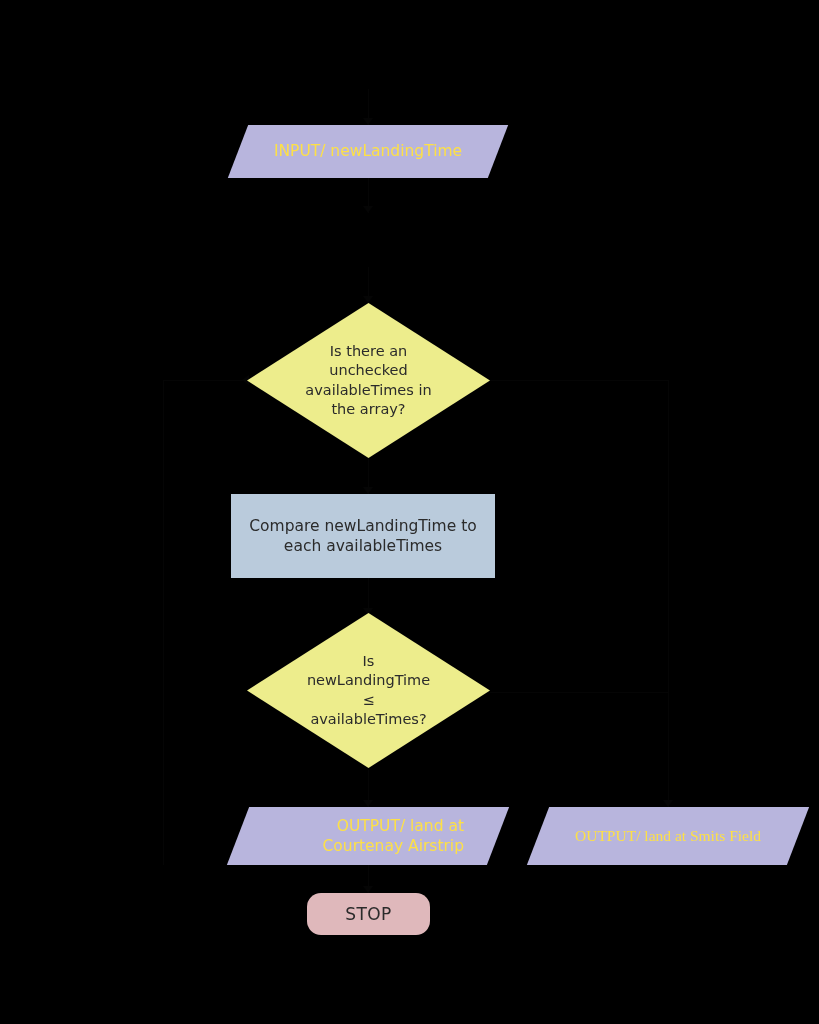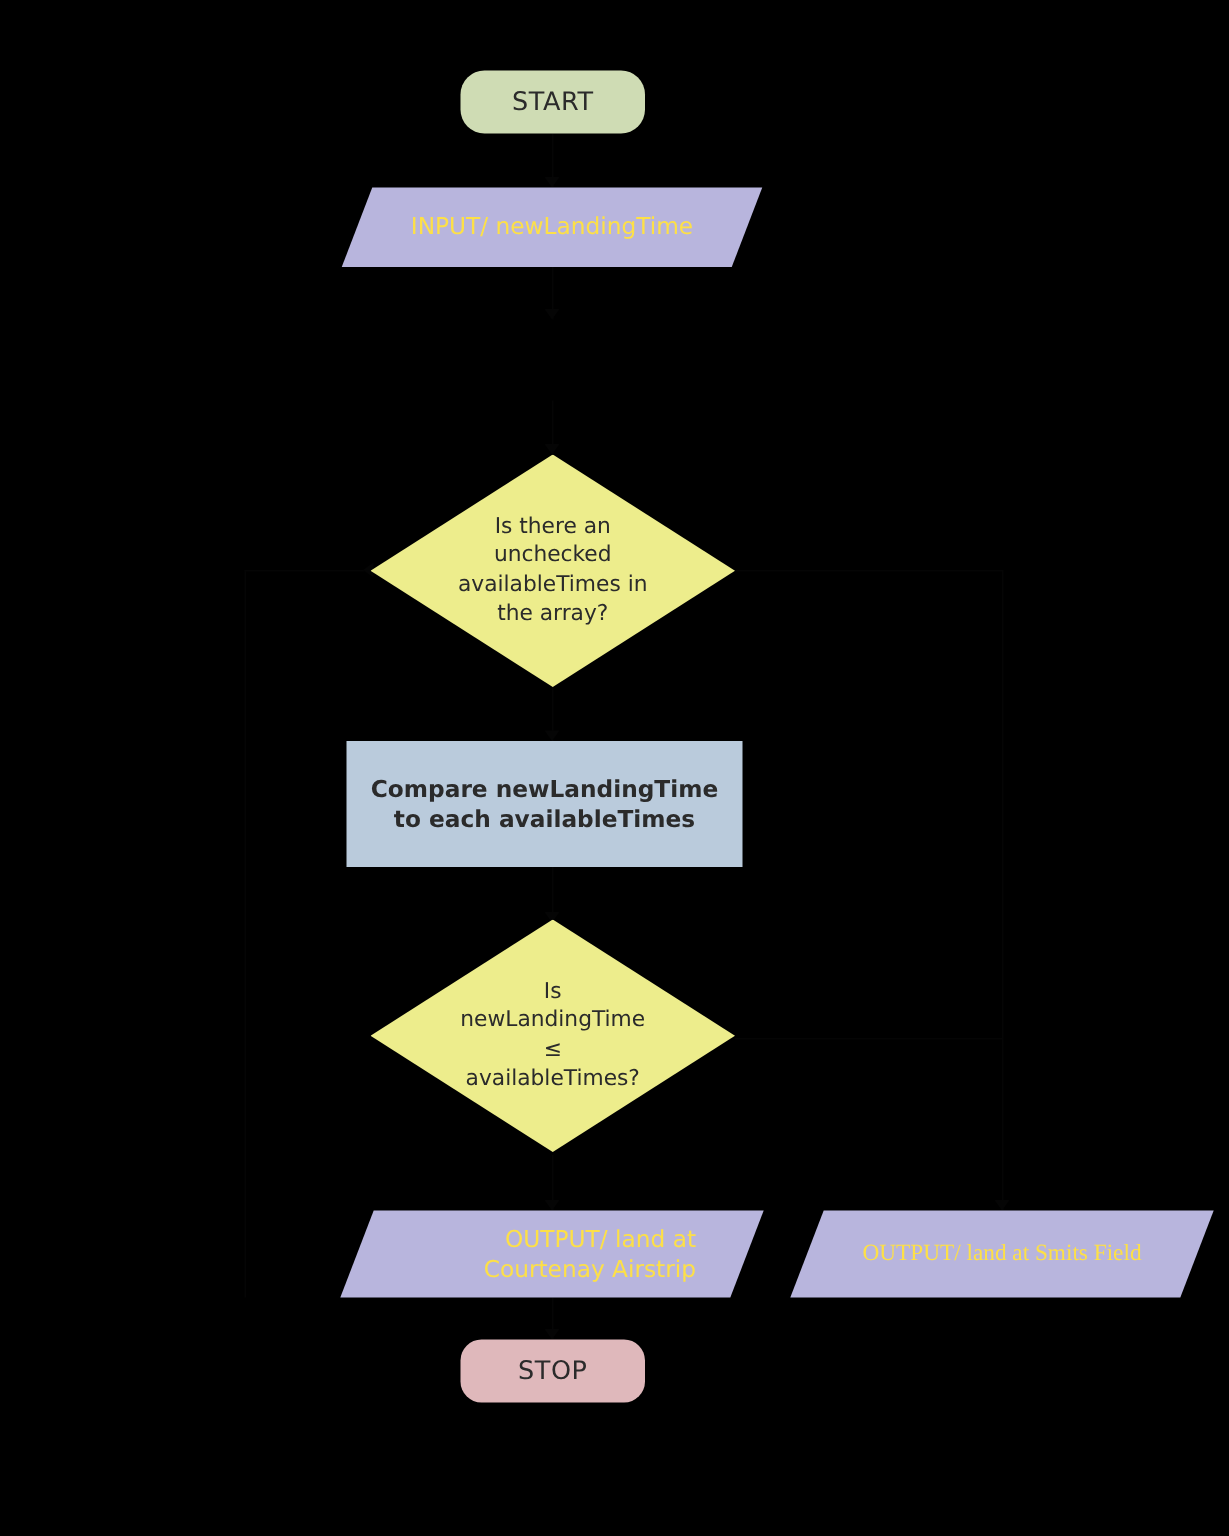--- a/index.html
+++ b/index.html
@@ -33,21 +33,20 @@
   
   .terminator {
     border-radius: 16px;
     font-size: 17px;
     letter-spacing: 0.4px;
   }
   
   .process {
     font-size: 15.5px;
     padding: 0 14px;
-    font-weight: bold;
   }
   
   .io-wrap {
     position: absolute;
   }
   .io-skew {
     position: absolute;
     inset: 0;
     transform: skewX(-21deg);
   }
@@ -135,23 +134,20 @@
   <div class="conn conn-h" style="left:490px; top:380px; width:178px;"></div>
   <div class="conn conn-v" style="left:668px; top:380px; height:427px;"></div>
   <div class="arrowhead" style="left:663px; top:800px;"></div>
 
   <div class="conn conn-h" style="left:490px; top:692px; width:178px;"></div>
 
   <div class="conn conn-v" style="left:163px; top:380px; height:485px;"></div>
   <div class="conn conn-h" style="left:163px; top:380px; width:84px;"></div>
   <div class="arrowhead left" style="left:242px; top:375px;"></div>
 
-  <div class="node terminator" style="left:307px; top:47px; width:123px; height:42px; background:#cfdcb4;">
-    <span>START</span>
-  </div>
 
   <div class="io-wrap" style="left:238px; top:125px; width:260px; height:53px;">
     <div class="io-skew" style="background:#b8b5dd;"></div>
     <div class="io-label">INPUT/ newLandingTime</div>
   </div>
 
 
   <div class="dec-wrap" style="left:247px; top:303px; width:243px; height:155px;">
     <div class="dec-shape" style="background:#eded8c; clip-path: polygon(50% 0%, 100% 50%, 50% 100%, 0% 50%);"></div>
     <div class="dec-label">Is there an unchecked availableTimes in the array?</div>

